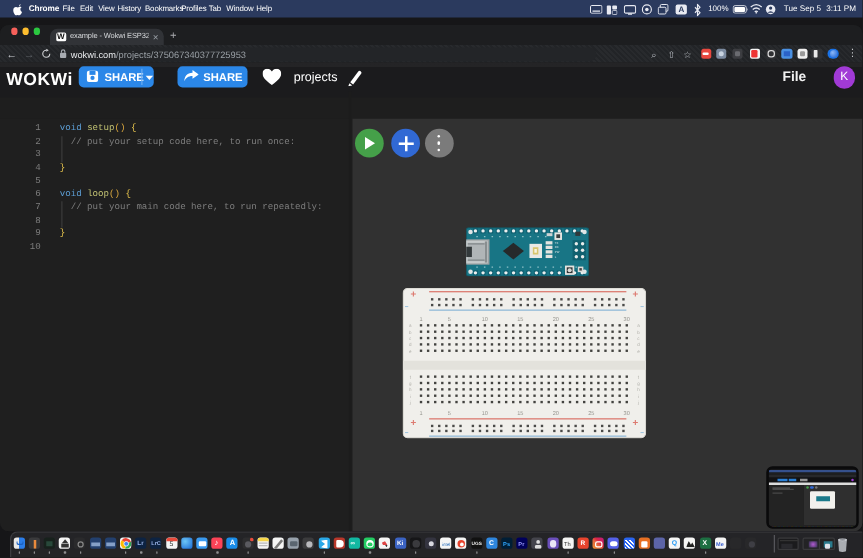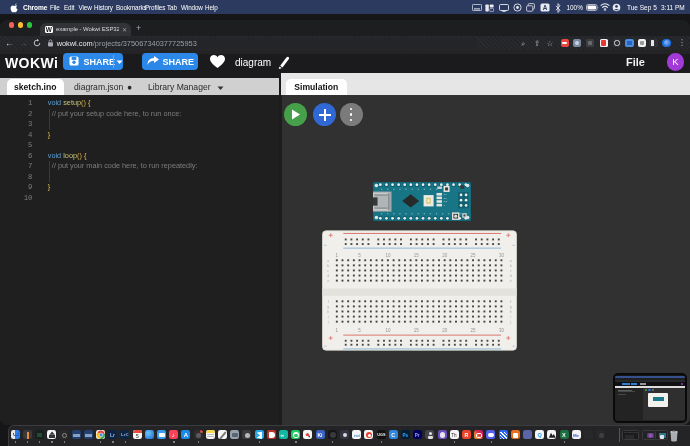--- a/index.html
+++ b/index.html
@@ -18,21 +18,21 @@
 #whead .btn{position:absolute;top:2.5px;height:17.5px;background:#2b87e8;border-radius:4px;color:#fff;font-weight:bold;font-size:9px}
 #logo{position:absolute;left:5px;top:4.5px;color:#fff;font-size:14px;font-weight:bold;letter-spacing:0.4px}
 
 #tbl{left:0;top:57.5px;width:278.5px;height:17.5px;background:#d0d0d0}
 #tbr{left:281px;top:53px;width:409px;height:22px;background:#e6e6e6}
 .wtab{position:absolute;background:#fff;border-radius:5px 5px 0 0;color:#111;font-weight:bold;font-size:8.6px;text-align:center}
 .ttxt{position:absolute;color:#2a2a2a;font-size:8.6px;white-space:nowrap}
 #divider{left:278.5px;top:53px;width:2.5px;height:351.5px;background:#1c1c1c}
 
 #editor{left:0;top:75px;width:278.5px;height:329.5px;background:#1f1f1f}
-#code{position:absolute;left:0;top:3px;font-family:Liberation Sans, sans-serif;font-size:7.3px;line-height:10.55px;white-space:pre}
+#code{position:absolute;left:0;top:3px;font-family:Liberation Mono, monospace;font-size:7.3px;line-height:10.55px;white-space:pre}
 #lnums{position:absolute;left:0;top:3px;width:32.5px;text-align:right;color:#7d7d7d;font-family:"Liberation Mono",monospace;font-size:7.3px;line-height:10.55px;white-space:pre}
 .kw{color:#5d9fd6}.fn{color:#c3c373}.pr{color:#dca93f}.br{color:#e2c04c}.cm{color:#7e7e7e}
 
 #sim{left:281.5px;top:75px;width:408.5px;height:329.5px;background:#313131}
 .cbtn{position:absolute;top:8px;width:23px;height:23px;border-radius:50%}
 
 #dock{left:8px;top:425.3px;width:682px;height:21px;background:#242427;border-radius:6px 0 0 0;border-top:0.5px solid #3c3c40;border-left:0.5px solid #3c3c40}
 .di{position:absolute;top:5px;width:9.2px;height:9.2px;border-radius:2.3px;overflow:hidden}
 .dd{position:absolute;top:16.2px;width:1.3px;height:1.3px;border-radius:50%;background:#8f8f92}
 </style></head>
@@ -173,40 +173,29 @@
     </div>
     <div class="btn" style="left:141.5px;width:56px">
       <svg class="a" style="left:5px;top:3px" width="12" height="11" viewBox="0 0 12 11">
           <path d="M7 0 L12 3.5 L7 7 L7 4.8 C3.5 4.8 1.5 6.5 0.5 9 C0.5 5 2.5 2.3 7 2.1 Z" fill="#fff"></path>
         </svg>
       <span class="a" style="left:21px;top:4.5px">SHARE</span>
     </div>
     <svg class="a" style="left:210px;top:4.8px" width="15" height="13" viewBox="0 0 15 13">
         <path d="M7.5 13 C2 9 0 6.5 0 3.8 C0 1.5 1.8 0 3.9 0 C5.4 0 6.8 0.9 7.5 2.2 C8.2 0.9 9.6 0 11.1 0 C13.2 0 15 1.5 15 3.8 C15 6.5 13 9 7.5 13 Z" fill="#fff"></path>
       </svg>
-    <span class="a" style="left:235px;top:6.8px;color:#fff;font-size:10px">diagram</span>
+    <span class="a" style="left:235px;top:6.8px;color:#fff;font-size:10px">projects</span>
     <svg class="a" style="left:277px;top:6.3px" width="13" height="13" viewBox="0 0 13 13">
         <path d="M3.2 9.8 L9.6 1.2 Q10.4 0.2 11.5 1 Q12.7 1.9 11.9 3 L5.5 11.6 Z" fill="#fff"></path>
         <path d="M2.6 10.6 L4.8 12.3 L1.6 13 Z" fill="#fff"></path>
       </svg>
     <span class="a" style="left:626px;top:5.5px;color:#f2f2f2;font-size:11px;font-weight:bold">File</span>
     <div class="a" style="left:666.5px;top:3.2px;width:17.6px;height:17.6px;border-radius:50%;background:#a13ad6;color:#fff;font-size:9.5px;text-align:center;line-height:17.6px">K</div>
   </div>
 
-  <div class="a" id="tbl">
-    <div class="wtab" style="left:6.5px;top:1px;width:57.5px;height:16.5px;line-height:17px">sketch.ino</div>
-    <span class="ttxt" style="left:74px;top:4.5px">diagram.json   ●</span>
-    <span class="ttxt" style="left:148px;top:4.5px">Library Manager</span>
-    <svg class="a" style="left:217px;top:8px" width="7" height="5" viewBox="0 0 7 5">
-        <path d="M0.5 0.5 L3.5 4 L6.5 0.5 Z" fill="#333"></path>
-      </svg>
-  </div>
-  <div class="a" id="tbr">
-    <div class="wtab" style="left:5px;top:6px;width:60.5px;height:16px;line-height:16.5px">Simulation</div>
-  </div>
   <div class="a" id="divider"></div>
 
   <div class="a" id="editor">
     <div id="lnums"> 1
  2
  3
  4
  5
  6
  7

